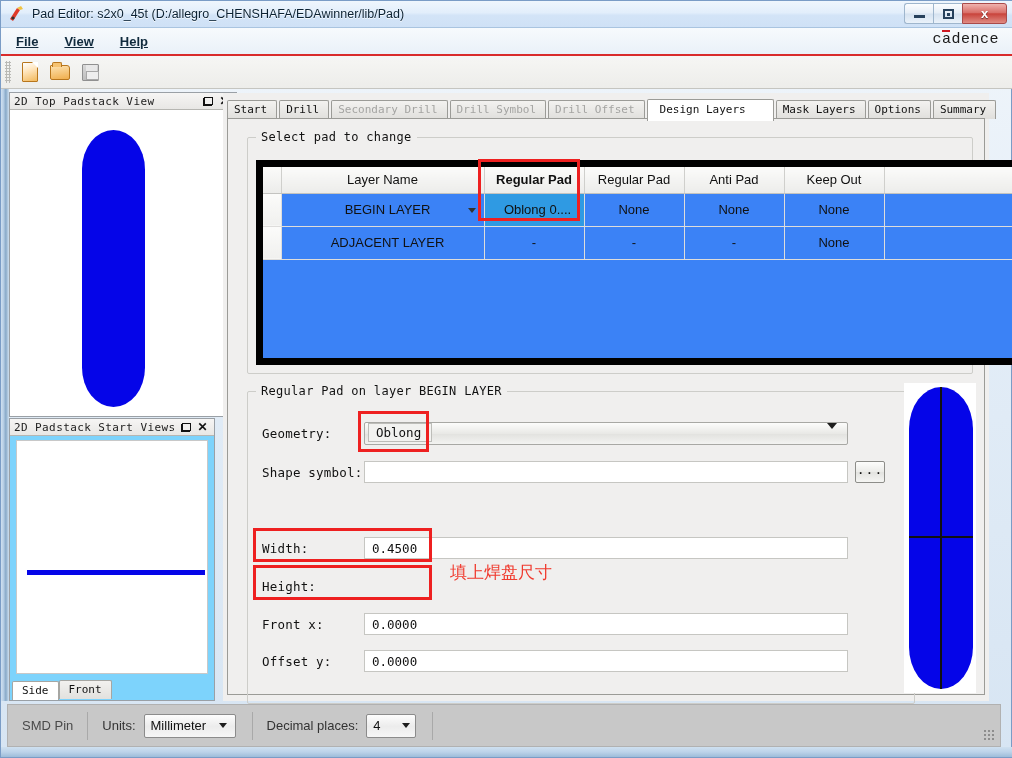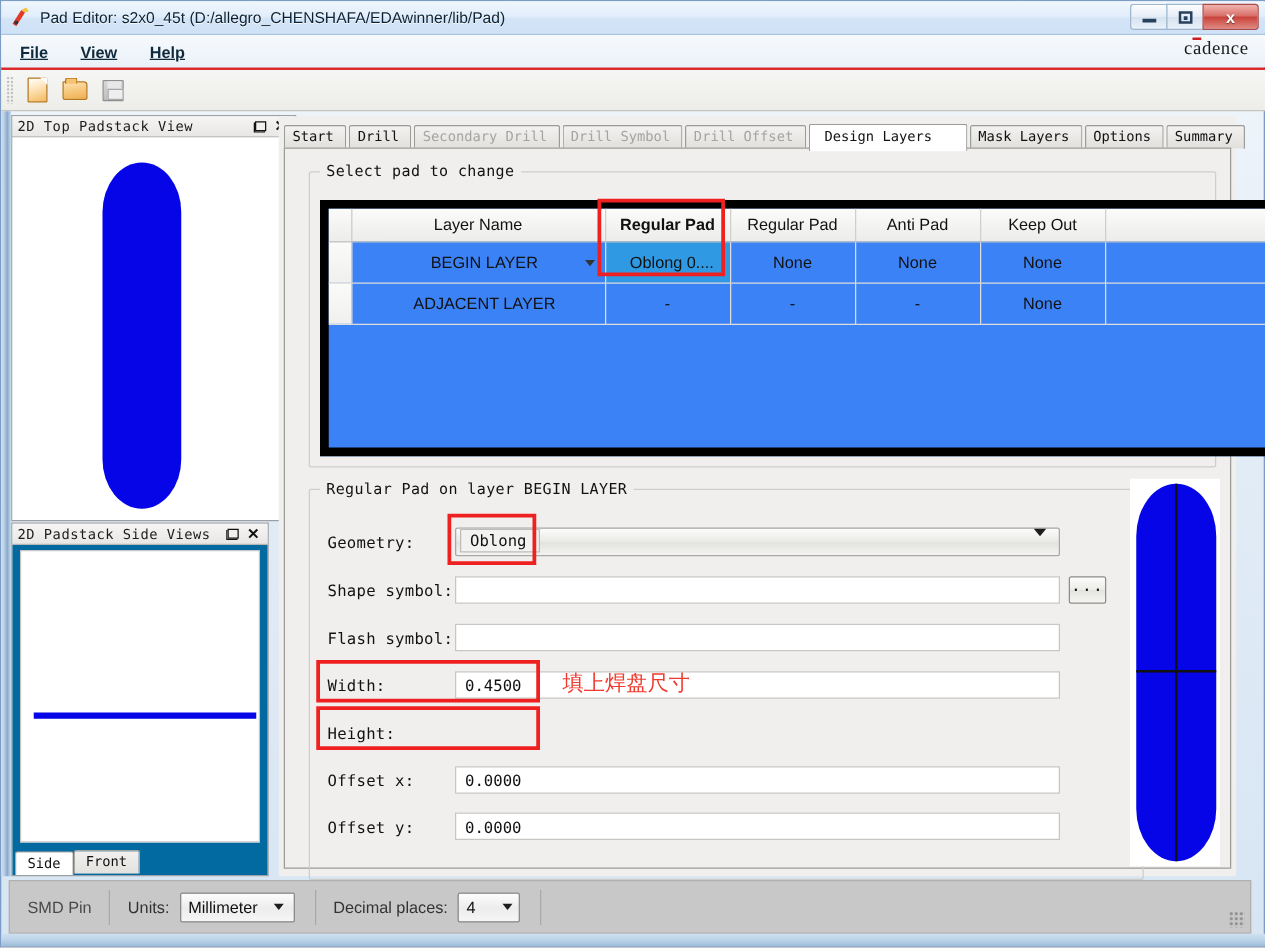--- a/index.html
+++ b/index.html
@@ -58,21 +58,21 @@
     display:flex; align-items:center;
   }
   .menu-item {
     font-family:"Liberation Sans", sans-serif;
     font-size:13px; color:#102a3d; padding:2px 11px; margin-left:4px;
     font-weight:bold;
   }
   .menu-item u { text-decoration: underline; }
   .cadence-logo {
     position:absolute; right:14px; top:3px;
-    font-family:Liberation Serif, serif;
+    font-family:Liberation Mono, monospace;
     font-size:15px; color:#1b1b1b; letter-spacing:.5px;
   }
   .cadence-logo .a-wrap { position:relative; display:inline-block; }
   .cadence-logo .a-bar {
     position:absolute; left:0; right:1px; top:-1px; height:2px; background:#cf1b24;
   }
   .menu-rule {
     position:absolute; left:0; top:53px; width:1012px; height:2px; background:#d92b2b;
   }
 
@@ -355,27 +355,27 @@
         <span class="ico-x">✕</span>
       </span>
     </div>
     <div class="panel-body">
       <div class="pad-top-shape"></div>
     </div>
   </div>
 
   <div class="panel" id="panel-side">
     <div class="panel-title">
-      <span>2D Padstack Side Views</span>
+      <span>2D Padstack Start Views</span>
       <span class="ptools">
         <span class="ico-float"></span>
         <span class="ico-x">✕</span>
       </span>
     </div>
-    <div class="panel-body" style="height:264px; background:#0369a1;">
+    <div class="panel-body" style="height:264px; background:#7dd3fc;">
       <div class="side-canvas">
         <div class="side-line"></div>
       </div>
       <div class="side-tabs">
         <div class="side-tab active">Side</div>
         <div class="side-tab">Front</div>
       </div>
     </div>
   </div>
 
@@ -449,50 +449,46 @@
             <div class="caret"></div>
           </div>
         </div>
 
         <div class="frow" style="top:68px;">
           <div class="flabel">Shape symbol:</div>
           <div class="fin" style="width:484px;"></div>
           <div class="dots-btn">...</div>
         </div>
 
-        <div class="frow" style="top:106px;">
-          <div class="flabel">Flash symbol:</div>
-          <div class="fin" style="width:484px;"></div>
-        </div>
 
         <div class="frow" style="top:144px;">
           <div class="flabel">Width:</div>
           <div class="fin" style="width:484px;">0.4500</div>
         </div>
 
         <div class="frow" style="top:182px;">
           <div class="flabel">Height:</div>
         </div>
 
         <div class="frow" style="top:220px;">
-          <div class="flabel">Offset x:</div>
+          <div class="flabel">Front x:</div>
           <div class="fin" style="width:484px;">0.0000</div>
         </div>
 
         <div class="frow" style="top:257px;">
           <div class="flabel">Offset y:</div>
           <div class="fin" style="width:484px;">0.0000</div>
         </div>
 
         <div class="redbox" style="left:110px; top:19px; width:71px; height:41px;"></div>
         <div class="redbox" style="left:5px; top:136px; width:179px; height:34px;"></div>
         <div class="redbox" style="left:5px; top:173px; width:179px; height:35px;"></div>
       </div>
 
-      <div class="annot-cn" style="position:absolute; left:222px; top:416px;">填上焊盘尺寸</div>
+      <div class="annot-cn" style="position:absolute; left:222px; top:442px;">填上焊盘尺寸</div>
 
     </div>
   </div>
 
   <div class="right-preview">
     <div class="right-pad"></div>
     <div class="cross-v"></div>
     <div class="cross-h"></div>
   </div>
 

